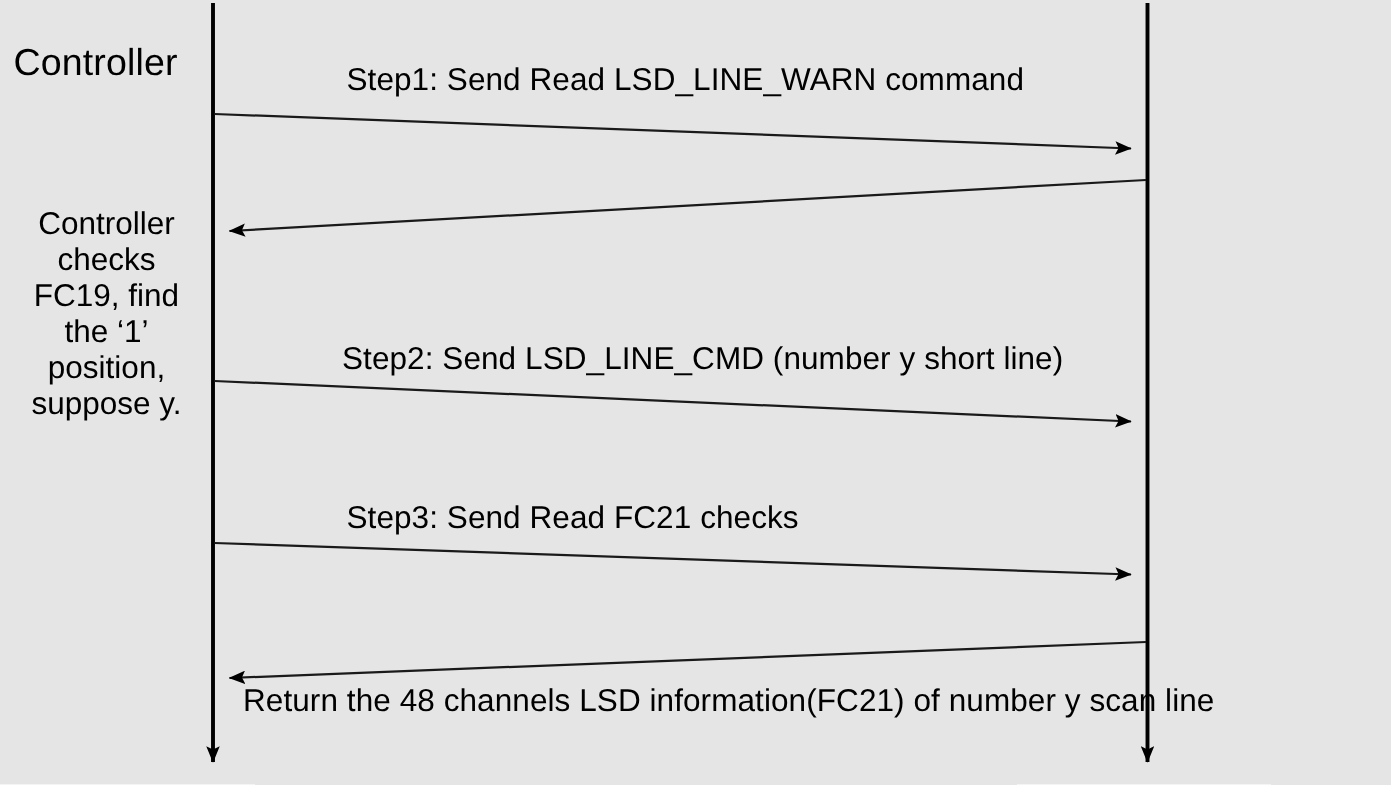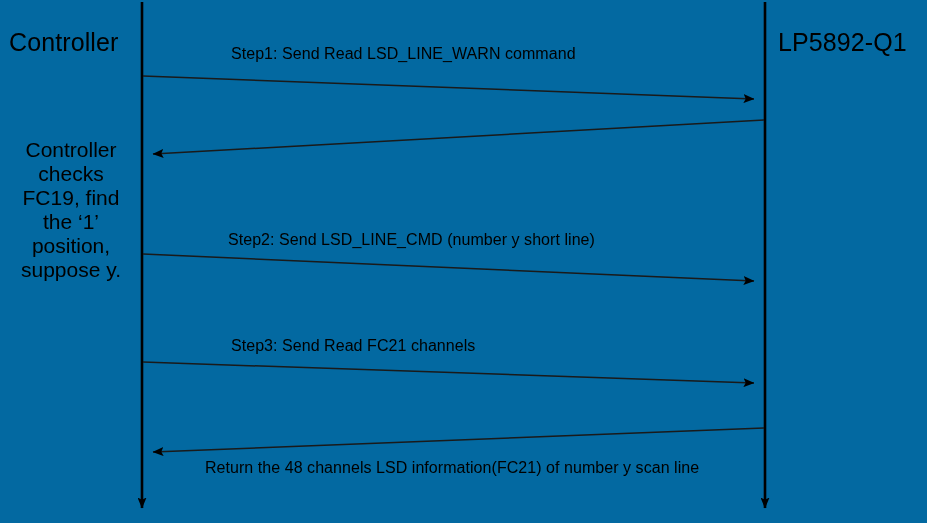--- a/index.html
+++ b/index.html
@@ -4,21 +4,21 @@
 <style>
   html, body {
     margin: 0;
     padding: 0;
     background: #ffffff;
   }
   #diagram-root {
     position: relative;
     width: 927px;
     height: 523px;
-    background: #0369a1;
+    background: #e5e5e5;
     font-family: "Liberation Sans", sans-serif;
     color: #000000;
     overflow: hidden;
   }
   #sequence-svg {
     position: absolute;
     left: 0;
     top: 0;
     width: 927px;
     height: 523px;
@@ -35,21 +35,21 @@
   }
   #title-controller {
     left: 9px;
     top: 27px;
   }
   #title-device {
     left: 778px;
     top: 27px;
   }
   .msg-label {
-    font-size: 16px;
+    font-size: 21px;
     line-height: 20px;
     letter-spacing: 0.05px;
   }
   #msg-1 {
     left: 231px;
     top: 44px;
   }
   #msg-2 {
     left: 297px;
     top: 153px;
@@ -58,21 +58,20 @@
     left: 228px;
     top: 230px;
   }
   #msg-4 {
     left: 231px;
     top: 336px;
   }
   #msg-5 {
     left: 162px;
     top: 458px;
-    margin-left: 43px;
   }
   .note {
     position: absolute;
     font-size: 21px;
     line-height: 24px;
     text-align: center;
     color: #000000;
     white-space: normal;
   }
   #note-controller {
@@ -113,27 +112,26 @@
 
     <line x1="143" y1="254" x2="754" y2="281" stroke="#1a1a1a" stroke-width="1.5" marker-end="url(#arrow-right)"></line>
 
     <line x1="143" y1="362" x2="754" y2="383" stroke="#1a1a1a" stroke-width="1.5" marker-end="url(#arrow-right)"></line>
 
     <line x1="764" y1="428" x2="153" y2="452" stroke="#1a1a1a" stroke-width="1.5" marker-end="url(#arrow-left)"></line>
   </svg>
 
   <div class="txt lifeline-title" id="title-controller">Controller</div>
 
-  <div class="txt lifeline-title" id="title-device">LP5892-Q1</div>
 
   <div class="txt msg-label" id="msg-1">Step1: Send Read LSD_LINE_WARN command</div>
 
 
   <div class="txt msg-label" id="msg-3">Step2: Send LSD_LINE_CMD (number y short line)</div>
 
-  <div class="txt msg-label" id="msg-4">Step3: Send Read FC21 channels</div>
+  <div class="txt msg-label" id="msg-4">Step3: Send Read FC21 checks</div>
 
   <div class="txt msg-label" id="msg-5">Return the 48 channels LSD information(FC21) of number y scan line</div>
 
   <div class="note" id="note-controller">Controller checks FC19, find the ‘1’ position, suppose y.</div>
 
 
 </div>
 
 </body></html>

